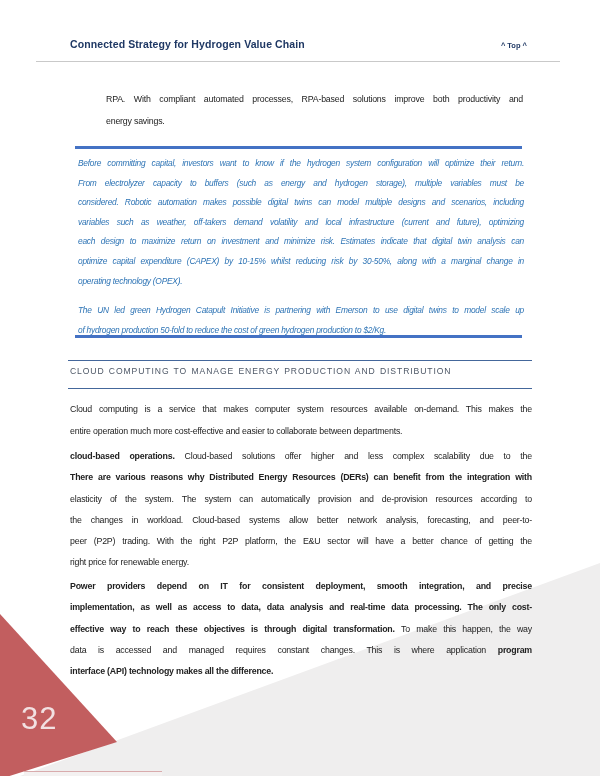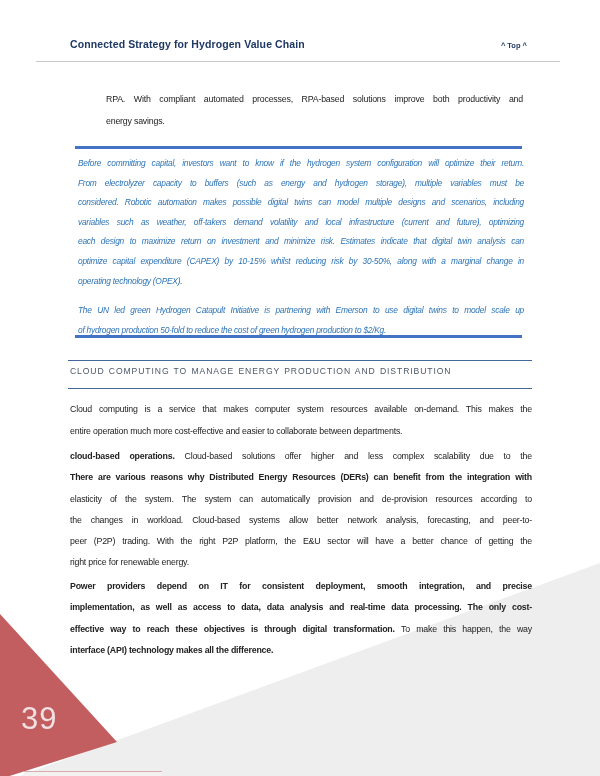--- a/index.html
+++ b/index.html
@@ -117,21 +117,21 @@
   .p-c{top:576px;}
 </style>
 </head>
 <body>
 
 <div class="page">
 
   <div class="shape-gray"></div>
   <div class="shape-red"></div>
   <div class="edge-strip"></div>
-  <div class="page-number">39</div>
+  <div class="page-number">32</div>
 
   <div class="header">
     <span class="doc-title">Connected Strategy for Hydrogen Value Chain</span>
     <a class="top-link">^ Top ^</a>
   </div>
   <div class="header-rule"></div>
 
   <div class="para intro">
       <div class="line"><span>RPA. With compliant automated processes, RPA-based solutions improve both productivity and</span></div>
       <div class="line"><span>energy savings.</span></div>
@@ -168,16 +168,17 @@
       <div class="line"><span class="b">There are various reasons why Distributed Energy Resources (DERs) can benefit from the integration with</span></div>
       <div class="line"><span>elasticity of the system. The system can automatically provision and de-provision resources according to</span></div>
       <div class="line"><span>the changes in workload. Cloud-based systems allow better network analysis, forecasting, and peer-to-</span></div>
       <div class="line"><span>peer (P2P) trading. With the right P2P platform, the E&amp;U sector will have a better chance of getting the</span></div>
       <div class="line"><span>right price for renewable energy.</span></div>
     </div>
   <div class="para bodypara p-c">
       <div class="line"><span class="b">Power providers depend on IT for consistent deployment, smooth integration, and precise</span></div>
       <div class="line"><span class="b">implementation, as well as access to data, data analysis and real-time data processing. The only cost-</span></div>
       <div class="line"><span class="b">effective way to reach these objectives is through digital transformation.</span><span> To make this happen, the way</span></div>
+      <div class="line"><span>data is accessed and managed requires constant changes. This is where application </span><span class="b">program</span></div>
       <div class="line"><span class="b">interface (API) technology makes all the difference.</span></div>
     </div>
 
 </div>
 
 </body></html>

